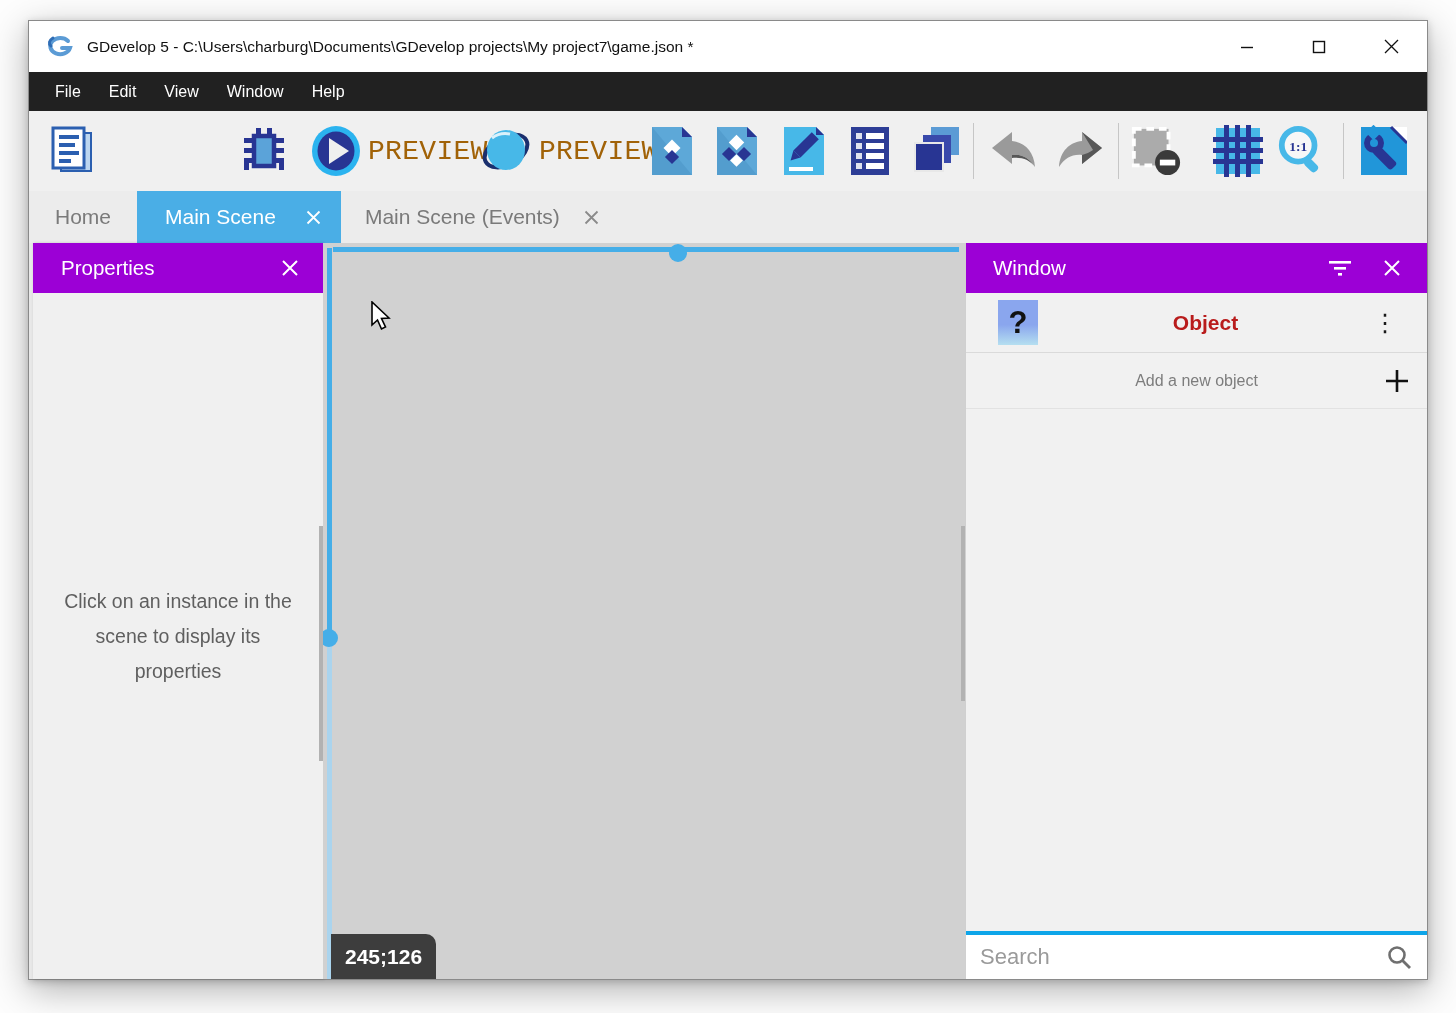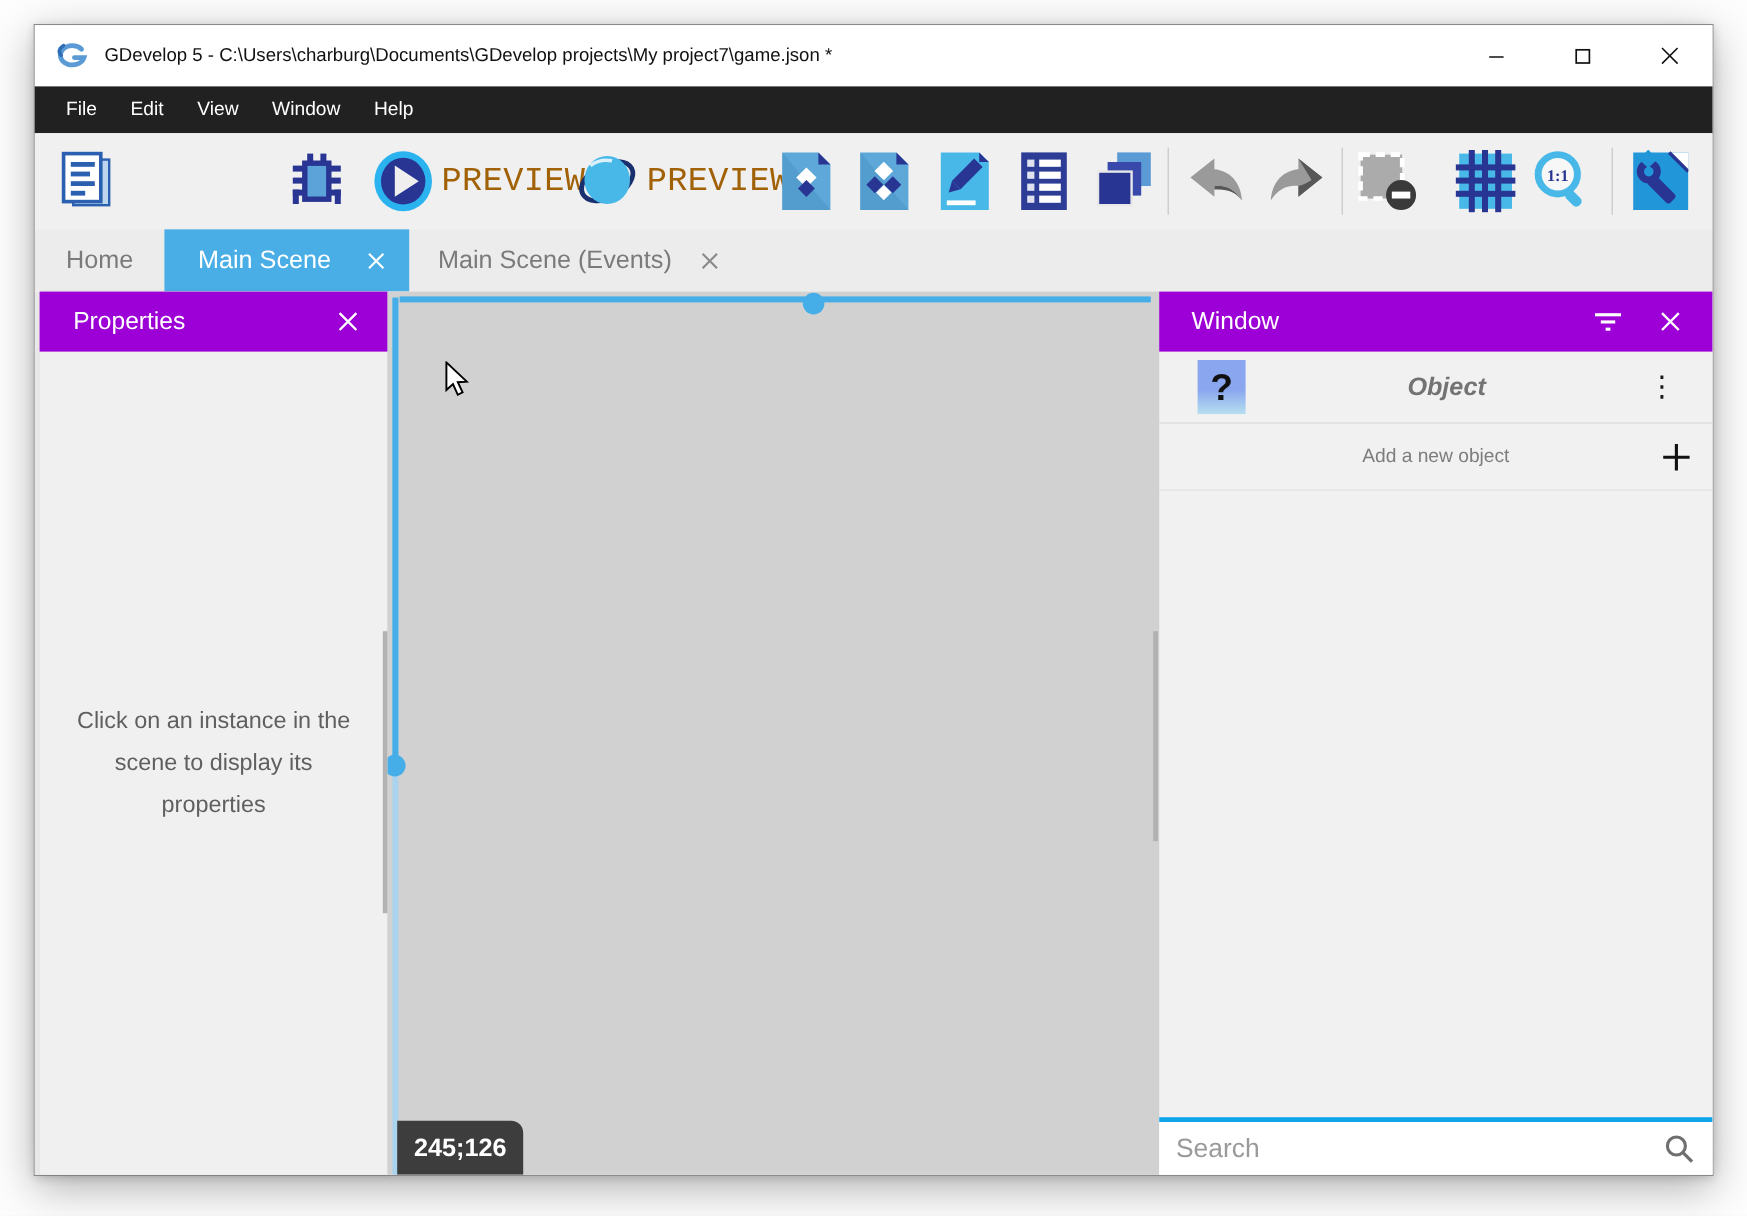--- a/index.html
+++ b/index.html
@@ -60,21 +60,21 @@
   .cursor { position:absolute; left:46px; top:58px; }
 
   .objects-panel { width:462px; background:#f1f1f1; display:flex; flex-direction:column; border-left:1px solid #d0d0d0; }
   .objects-panel .panel-header { padding:0 22px 0 27px; }
   .header-actions { margin-left:auto; display:flex; align-items:center; gap:26px; }
   .icon-btn { display:flex; align-items:center; justify-content:center; width:26px; height:26px; }
 
   .object-row { height:60px; display:flex; align-items:center; border-bottom:1px solid #dadada; }
   .object-thumb { width:40px; height:45px; margin-left:32px; background:linear-gradient(#8aa6ee 55%, #b5dff0); display:flex; align-items:center; justify-content:center;
     font-weight:bold; font-size:31px; color:#111; }
-  .object-label { flex:1; text-align:center; font-size:21px; font-weight:bold; font-style:italic; color:#737373; }
+  .object-label { flex:1; text-align:center; font-size:21px; font-weight:bold; color:#b91c1c; }
   .kebab { margin-right:30px; font-size:24px; color:#1a1a1a; letter-spacing:0; line-height:12px; }
 
   .add-row { height:56px; display:flex; align-items:center; border-bottom:1px solid #e2e2e2; }
   .add-label { flex:1; text-align:center; font-size:16px; color:#7d7d7d; padding-left:60px; }
   .add-btn { width:60px; display:flex; align-items:center; justify-content:center; font-size:34px; font-weight:bold; color:#111; }
 
   .objects-spacer { flex:1; }
 
   .search-row { height:48px; background:#ffffff; border-top:4px solid #0ea5e9; display:flex; align-items:center; flex:0 0 auto; }
   .search-input { flex:1; border:none; outline:none; background:transparent; font-size:22px; color:#444; padding-left:14px; font-family:"Liberation Sans", sans-serif; }

